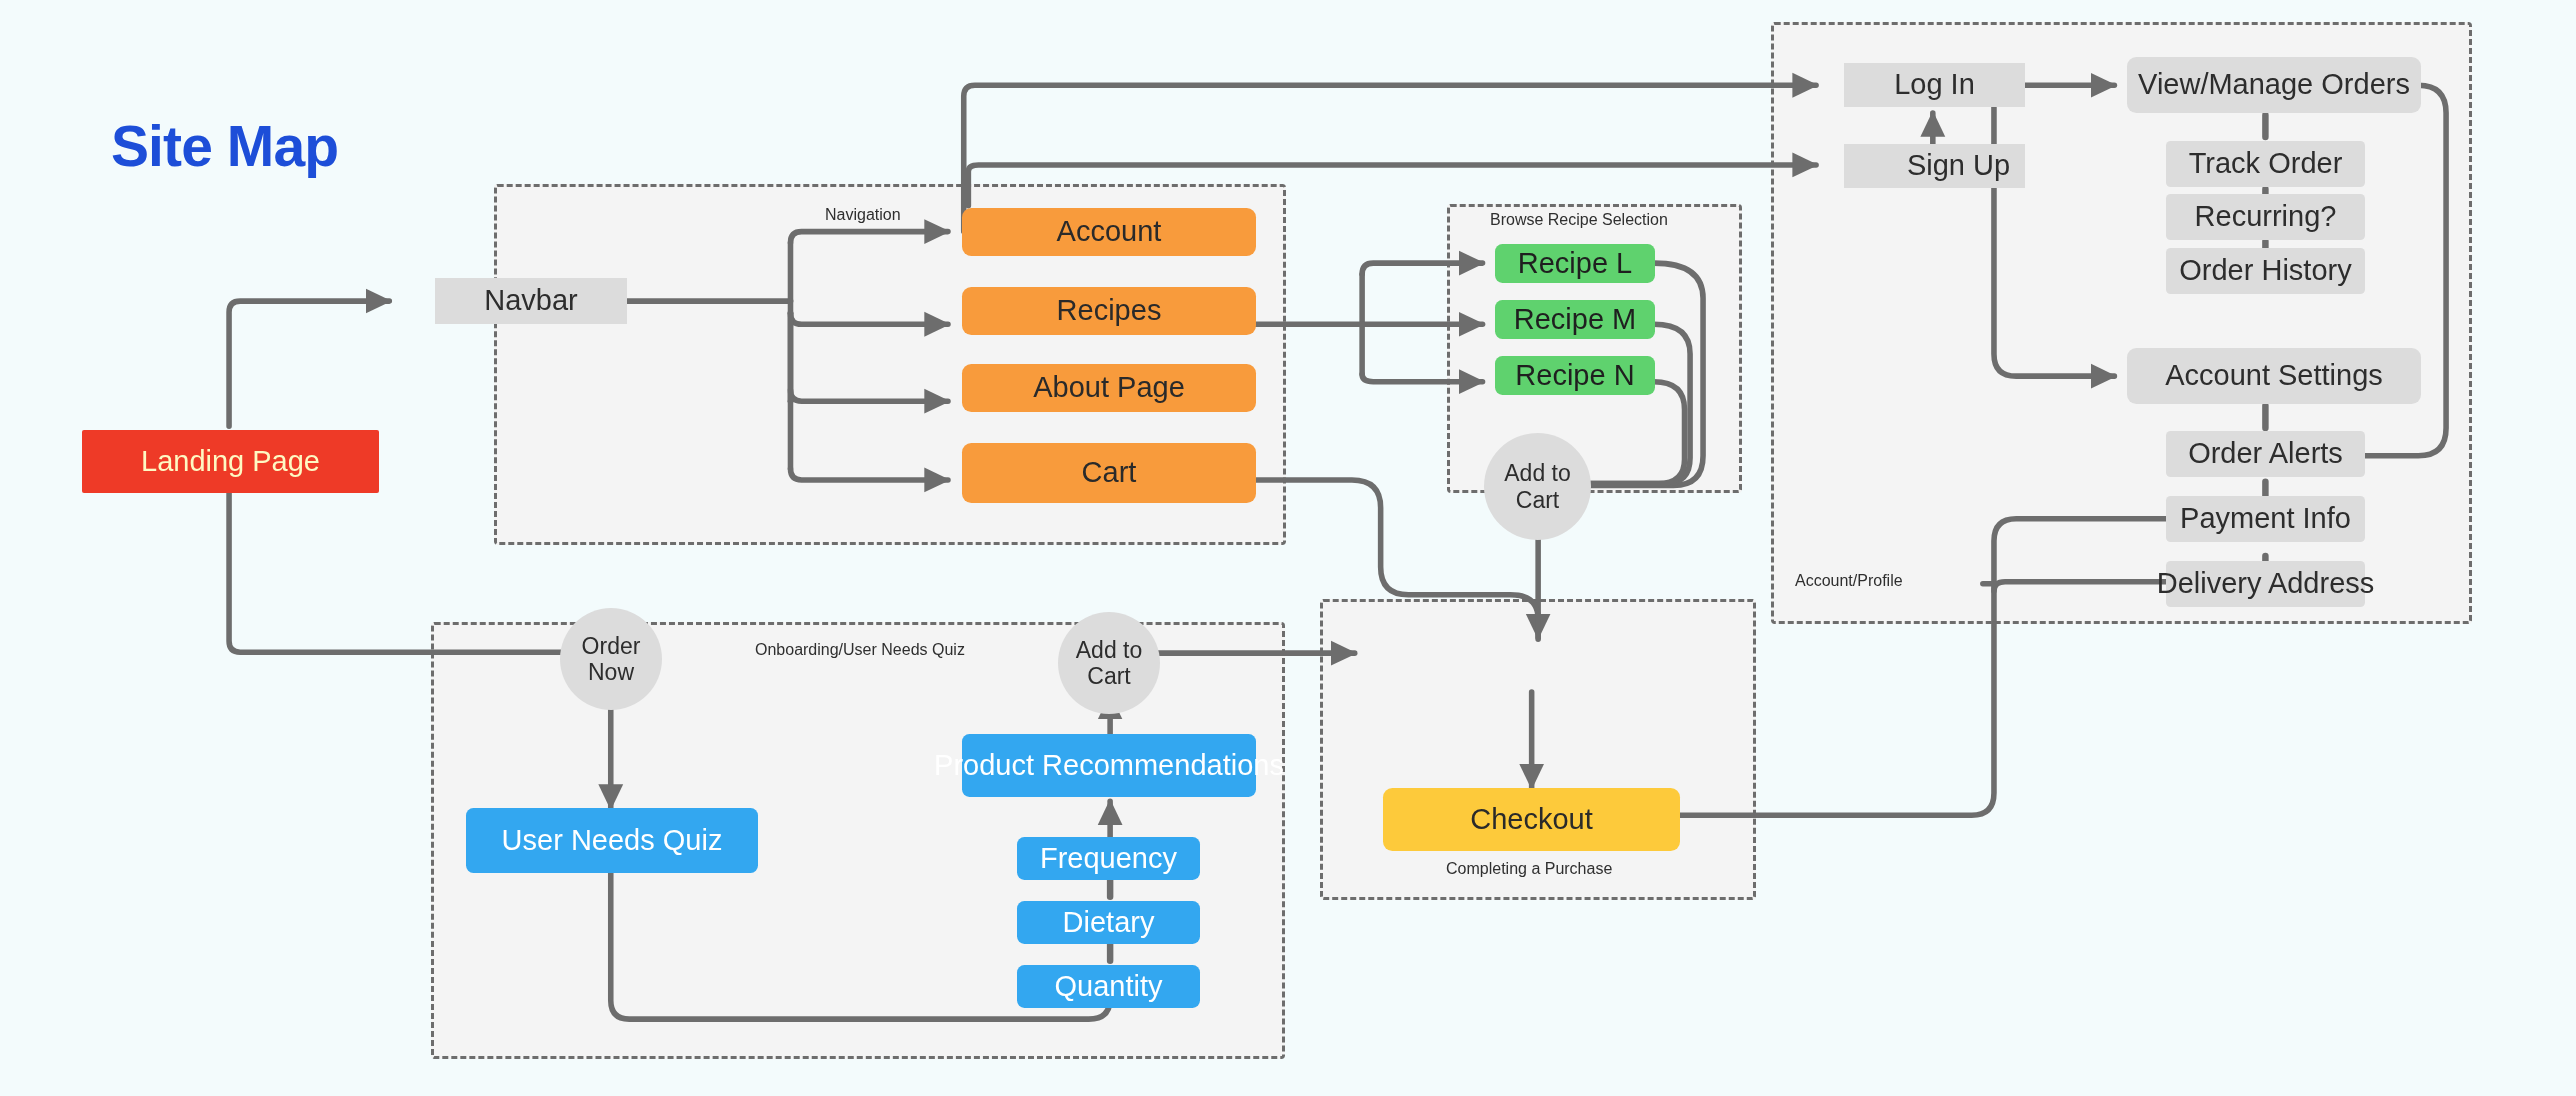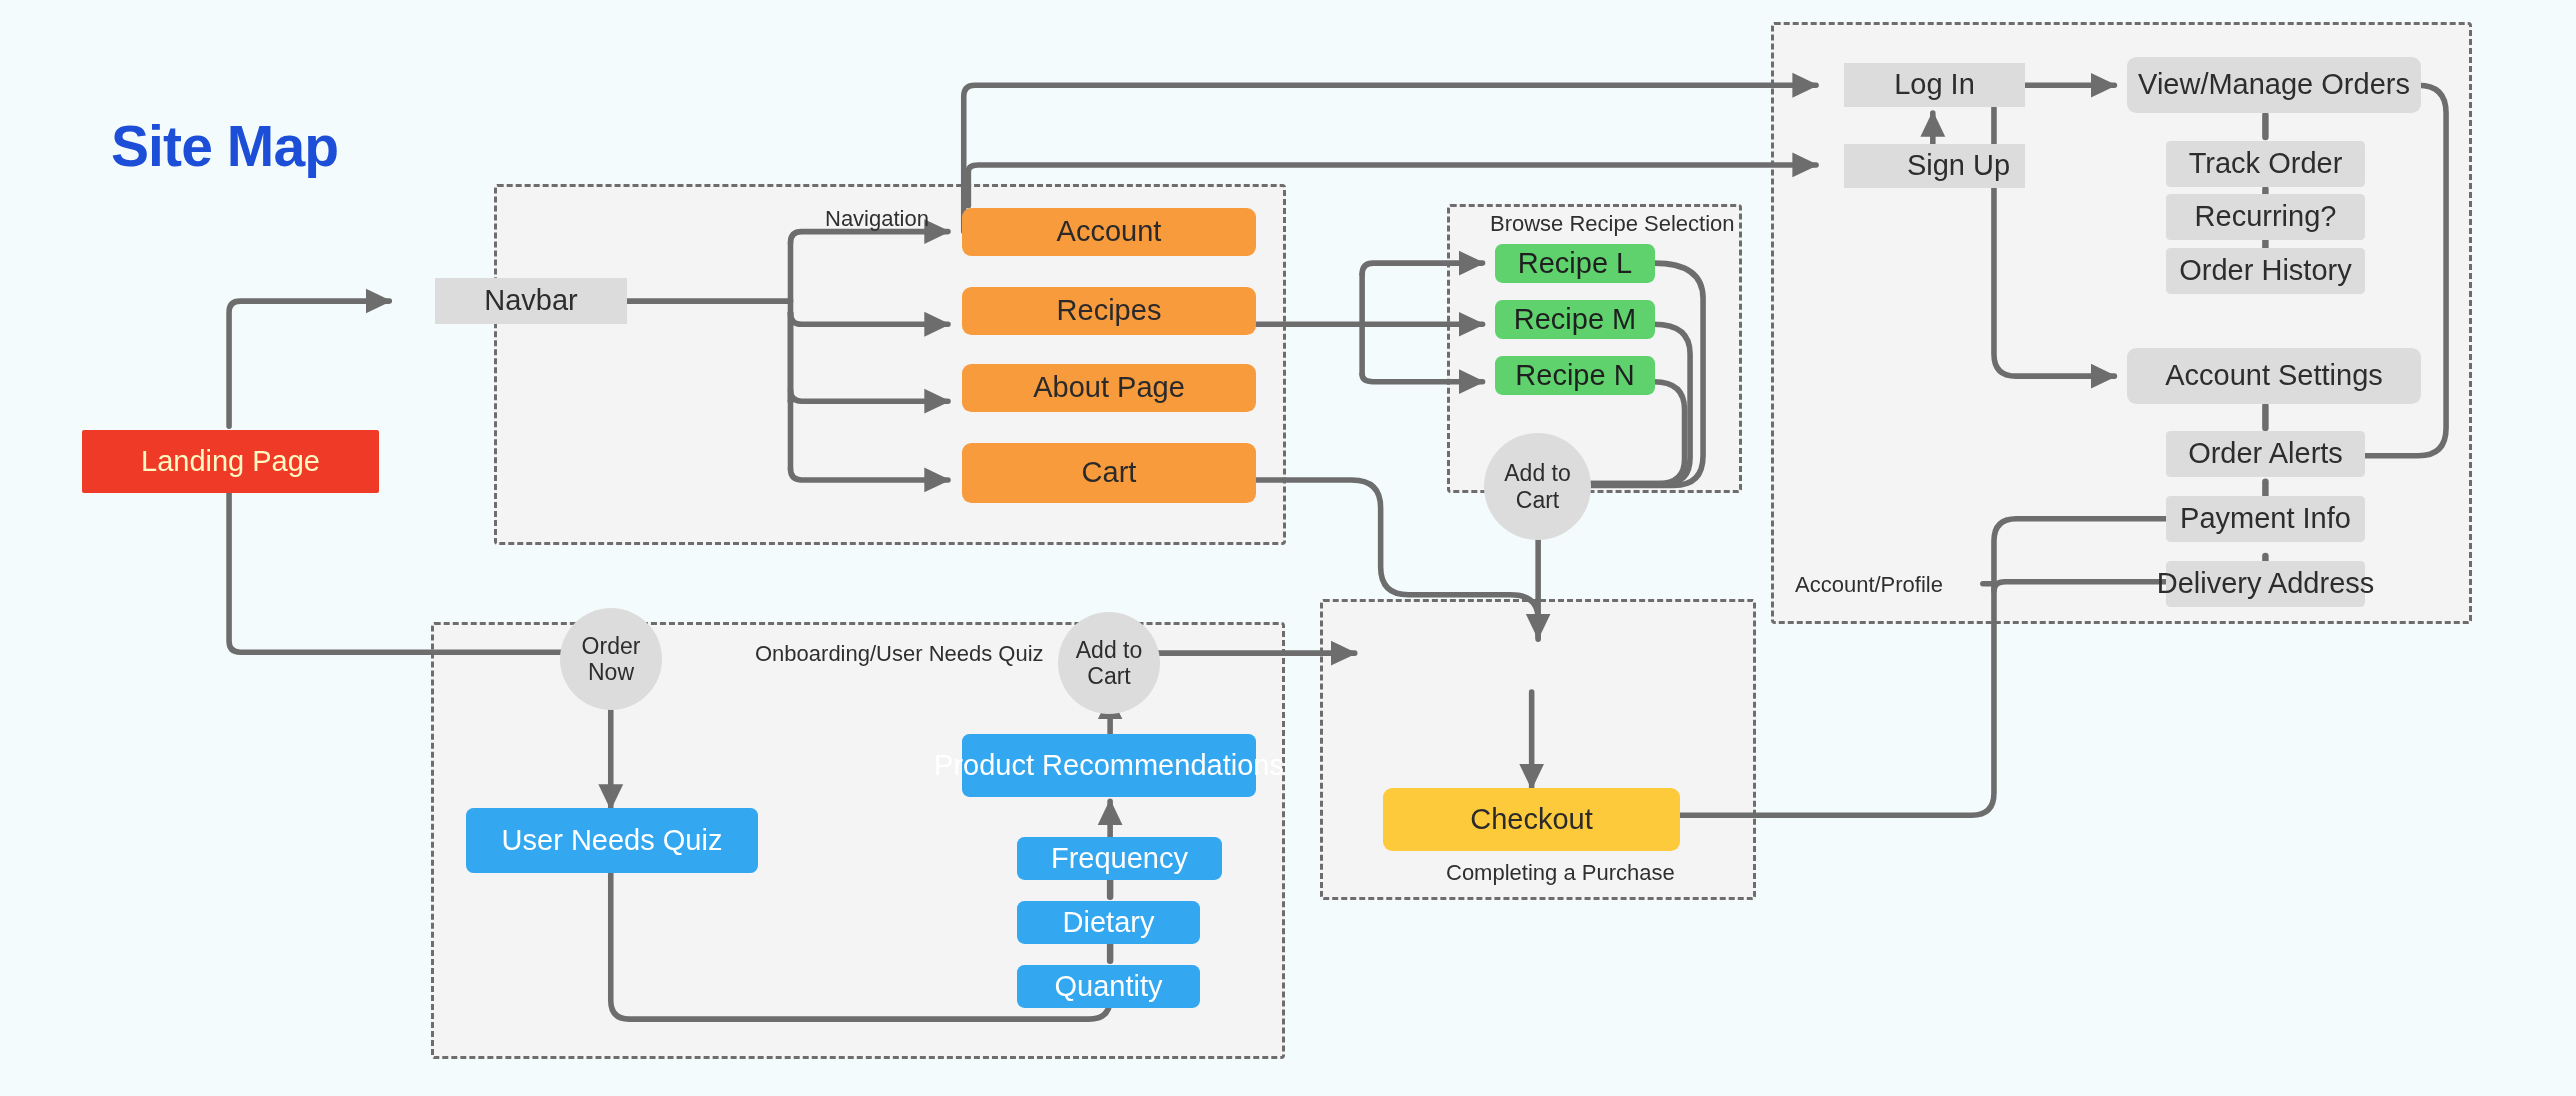--- a/index.html
+++ b/index.html
@@ -23,21 +23,21 @@
   .group{
     position:absolute;
     border:3.7px dashed #6d6d6d;
     background:rgba(244,243,241,.80);
     border-radius:3.7px;
     box-sizing:border-box;
   }
 
   .glabel{
     position:absolute;
-    font-size:22px;color:#2f2f2f;white-space:nowrap;
+    font-size:16px;color:#2f2f2f;white-space:nowrap;
   }
 
   .node{
     position:absolute;
     box-sizing:border-box;
     display:flex;align-items:center;justify-content:center;
     text-align:center;
     font-size:29px;
     color:#262626;
     line-height:1.15;
@@ -185,20 +185,20 @@
   <div class="node grey-r" style="left:2127px;top:348px;width:294px;height:56px;">Account Settings</div>
   <div class="node grey-s" style="left:2166px;top:431px;width:199px;height:46px;">Order Alerts</div>
   <div class="node grey-s" style="left:2166px;top:496px;width:199px;height:46px;">Payment Info</div>
   <div class="node grey-s" style="left:2166px;top:561px;width:199px;height:46px;">Delivery Address</div>
 
   <div class="node circle" style="left:560px;top:608px;width:102px;height:102px;">Order Now</div>
   <div class="node blue" style="left:466px;top:808px;width:292px;height:65px;">User Needs Quiz</div>
 
   <div class="node circle" style="left:1058px;top:612px;width:102px;height:102px;">Add to Cart</div>
   <div class="node blue" style="left:962px;top:734px;width:294px;height:63px;">Product Recommendations</div>
-  <div class="node blue" style="left:1017px;top:837px;width:205px;height:43px;">Frequency</div>
+  <div class="node blue" style="left:1017px;top:837px;width:183px;height:43px;">Frequency</div>
   <div class="node blue" style="left:1017px;top:901px;width:183px;height:43px;">Dietary</div>
   <div class="node blue" style="left:1017px;top:965px;width:183px;height:43px;">Quantity</div>
 
   <div class="node yellow" style="left:1383px;top:788px;width:297px;height:63px;">Checkout</div>
 
 </div>
 
 
 </body></html>

